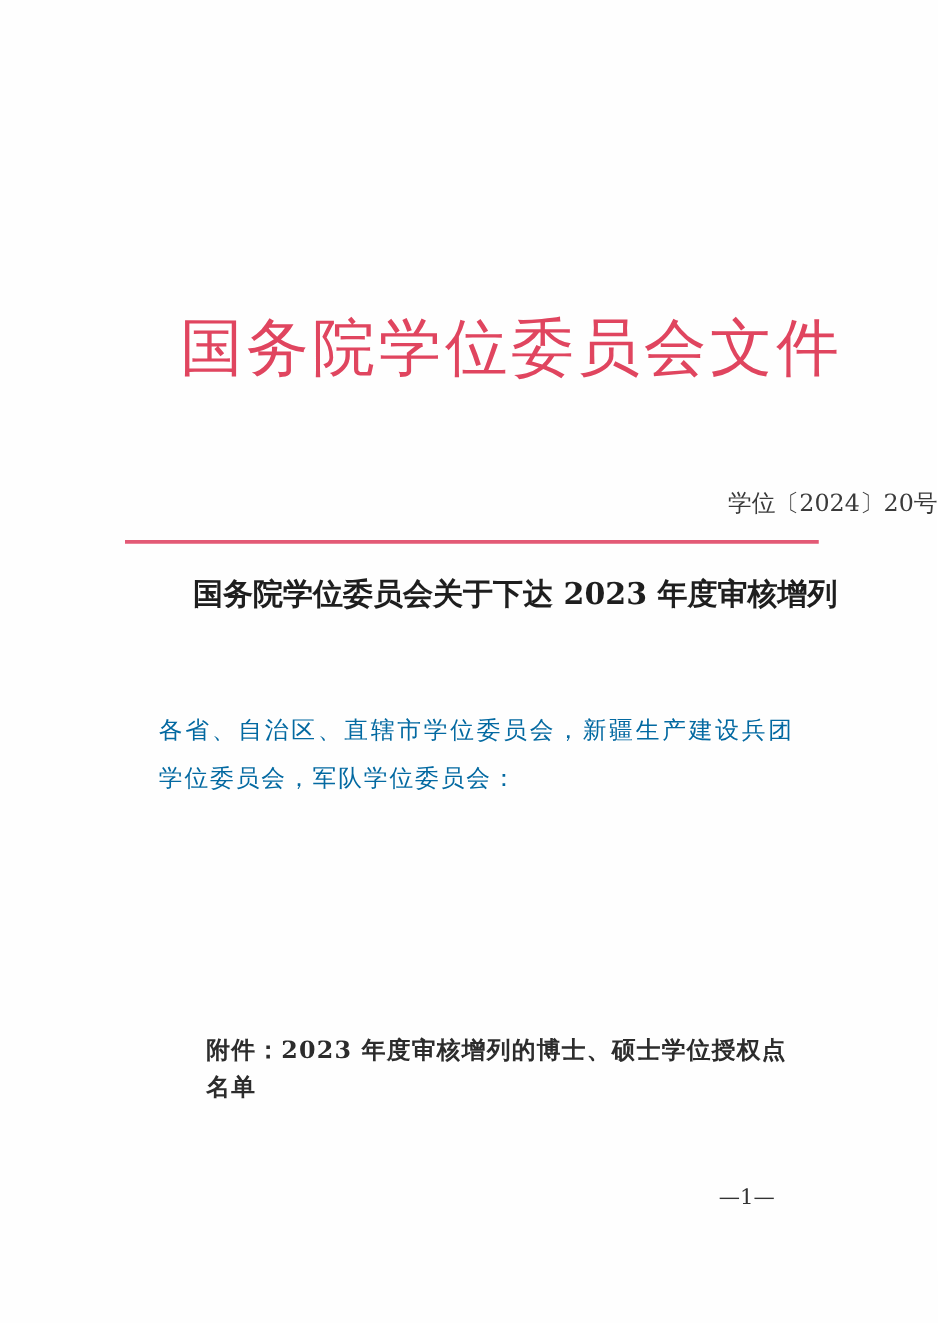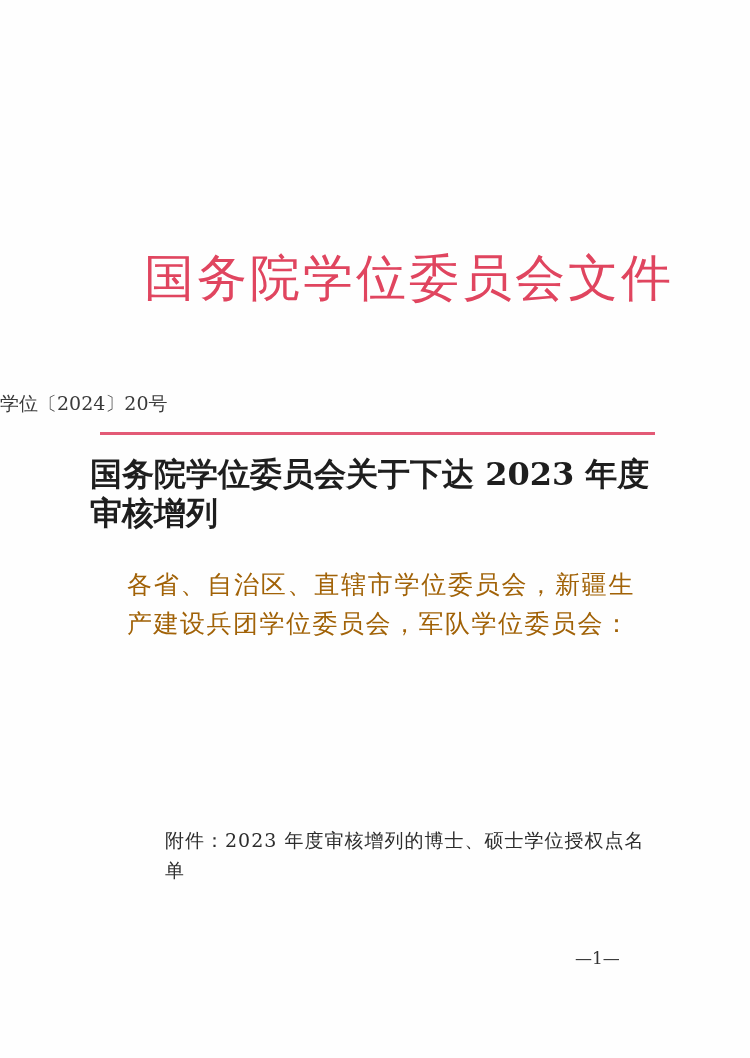--- a/index.html
+++ b/index.html
@@ -2,32 +2,32 @@
 <html><head>
 <meta charset="utf-8">
 <style>
   html, body { margin: 0; padding: 0; background: #ffffff; }
   body { width: 750px; height: 1058px; position: relative; overflow: hidden;
          font-family: "DejaVu Serif", "Liberation Serif", serif; color: #2a2a2a; }
   .page { position: absolute; inset: 0; background: #fefefe; }
   .masthead { position: absolute; left: 0; width: 750px; top: 248px; text-align: center;
               font-family: "DejaVu Serif", serif; font-size: 50px; letter-spacing: 3px;
               color: #e0455f; font-weight: normal; line-height: 60px; margin-left: 34px; }
-  .doc-number { position: absolute; left: 0; width: 750px; top: 390px; text-align: left;
+  .doc-number { position: absolute; left: 0; width: 750px; top: 390px; text-align: right;
                 font-size: 19px; color: #3a3a3a; line-height: 26px; }
   .red-rule { position: absolute; left: 100px; width: 555px; top: 432px; height: 3px;
               background: #e35a76; }
-  .title { position: absolute; left: 90px; width: 580px; top: 455px; text-align: left;
-           font-size: 32px; font-weight: bold; line-height: 39px; color: #1e1e1e; }
-  .body-text { position: absolute; left: 127px; width: 508px; font-size: 25px;
-               line-height: 39px; color: #a16207; letter-spacing: 1.5px; text-align: justify; }
+  .title { position: absolute; left: 90px; width: 580px; top: 455px; text-align: right;
+           font-size: 24px; font-weight: bold; line-height: 39px; color: #1e1e1e; }
+  .body-text { position: absolute; left: 127px; width: 508px; font-size: 19px;
+               line-height: 39px; color: #0369a1; letter-spacing: 1.5px; text-align: justify; }
   .salutation { top: 565px; }
   .paragraph { top: 643px; text-indent: 38px; }
   .attachment { position: absolute; left: 165px; width: 480px; top: 825px; font-size: 19px;
-                line-height: 30px; color: #2c2c2c; letter-spacing: 1px; }
+                line-height: 30px; color: #2c2c2c; letter-spacing: 1px; font-weight: bold; }
   .page-number { position: absolute; left: 575px; top: 948px; font-size: 17px; color: #333; }
 </style>
 </head>
 <body>
 
 <div class="page">
   <div class="masthead">国务院学位委员会文件</div>
   <div class="doc-number">学位〔2024〕20号</div>
   <div class="red-rule"></div>
   <div class="title">

